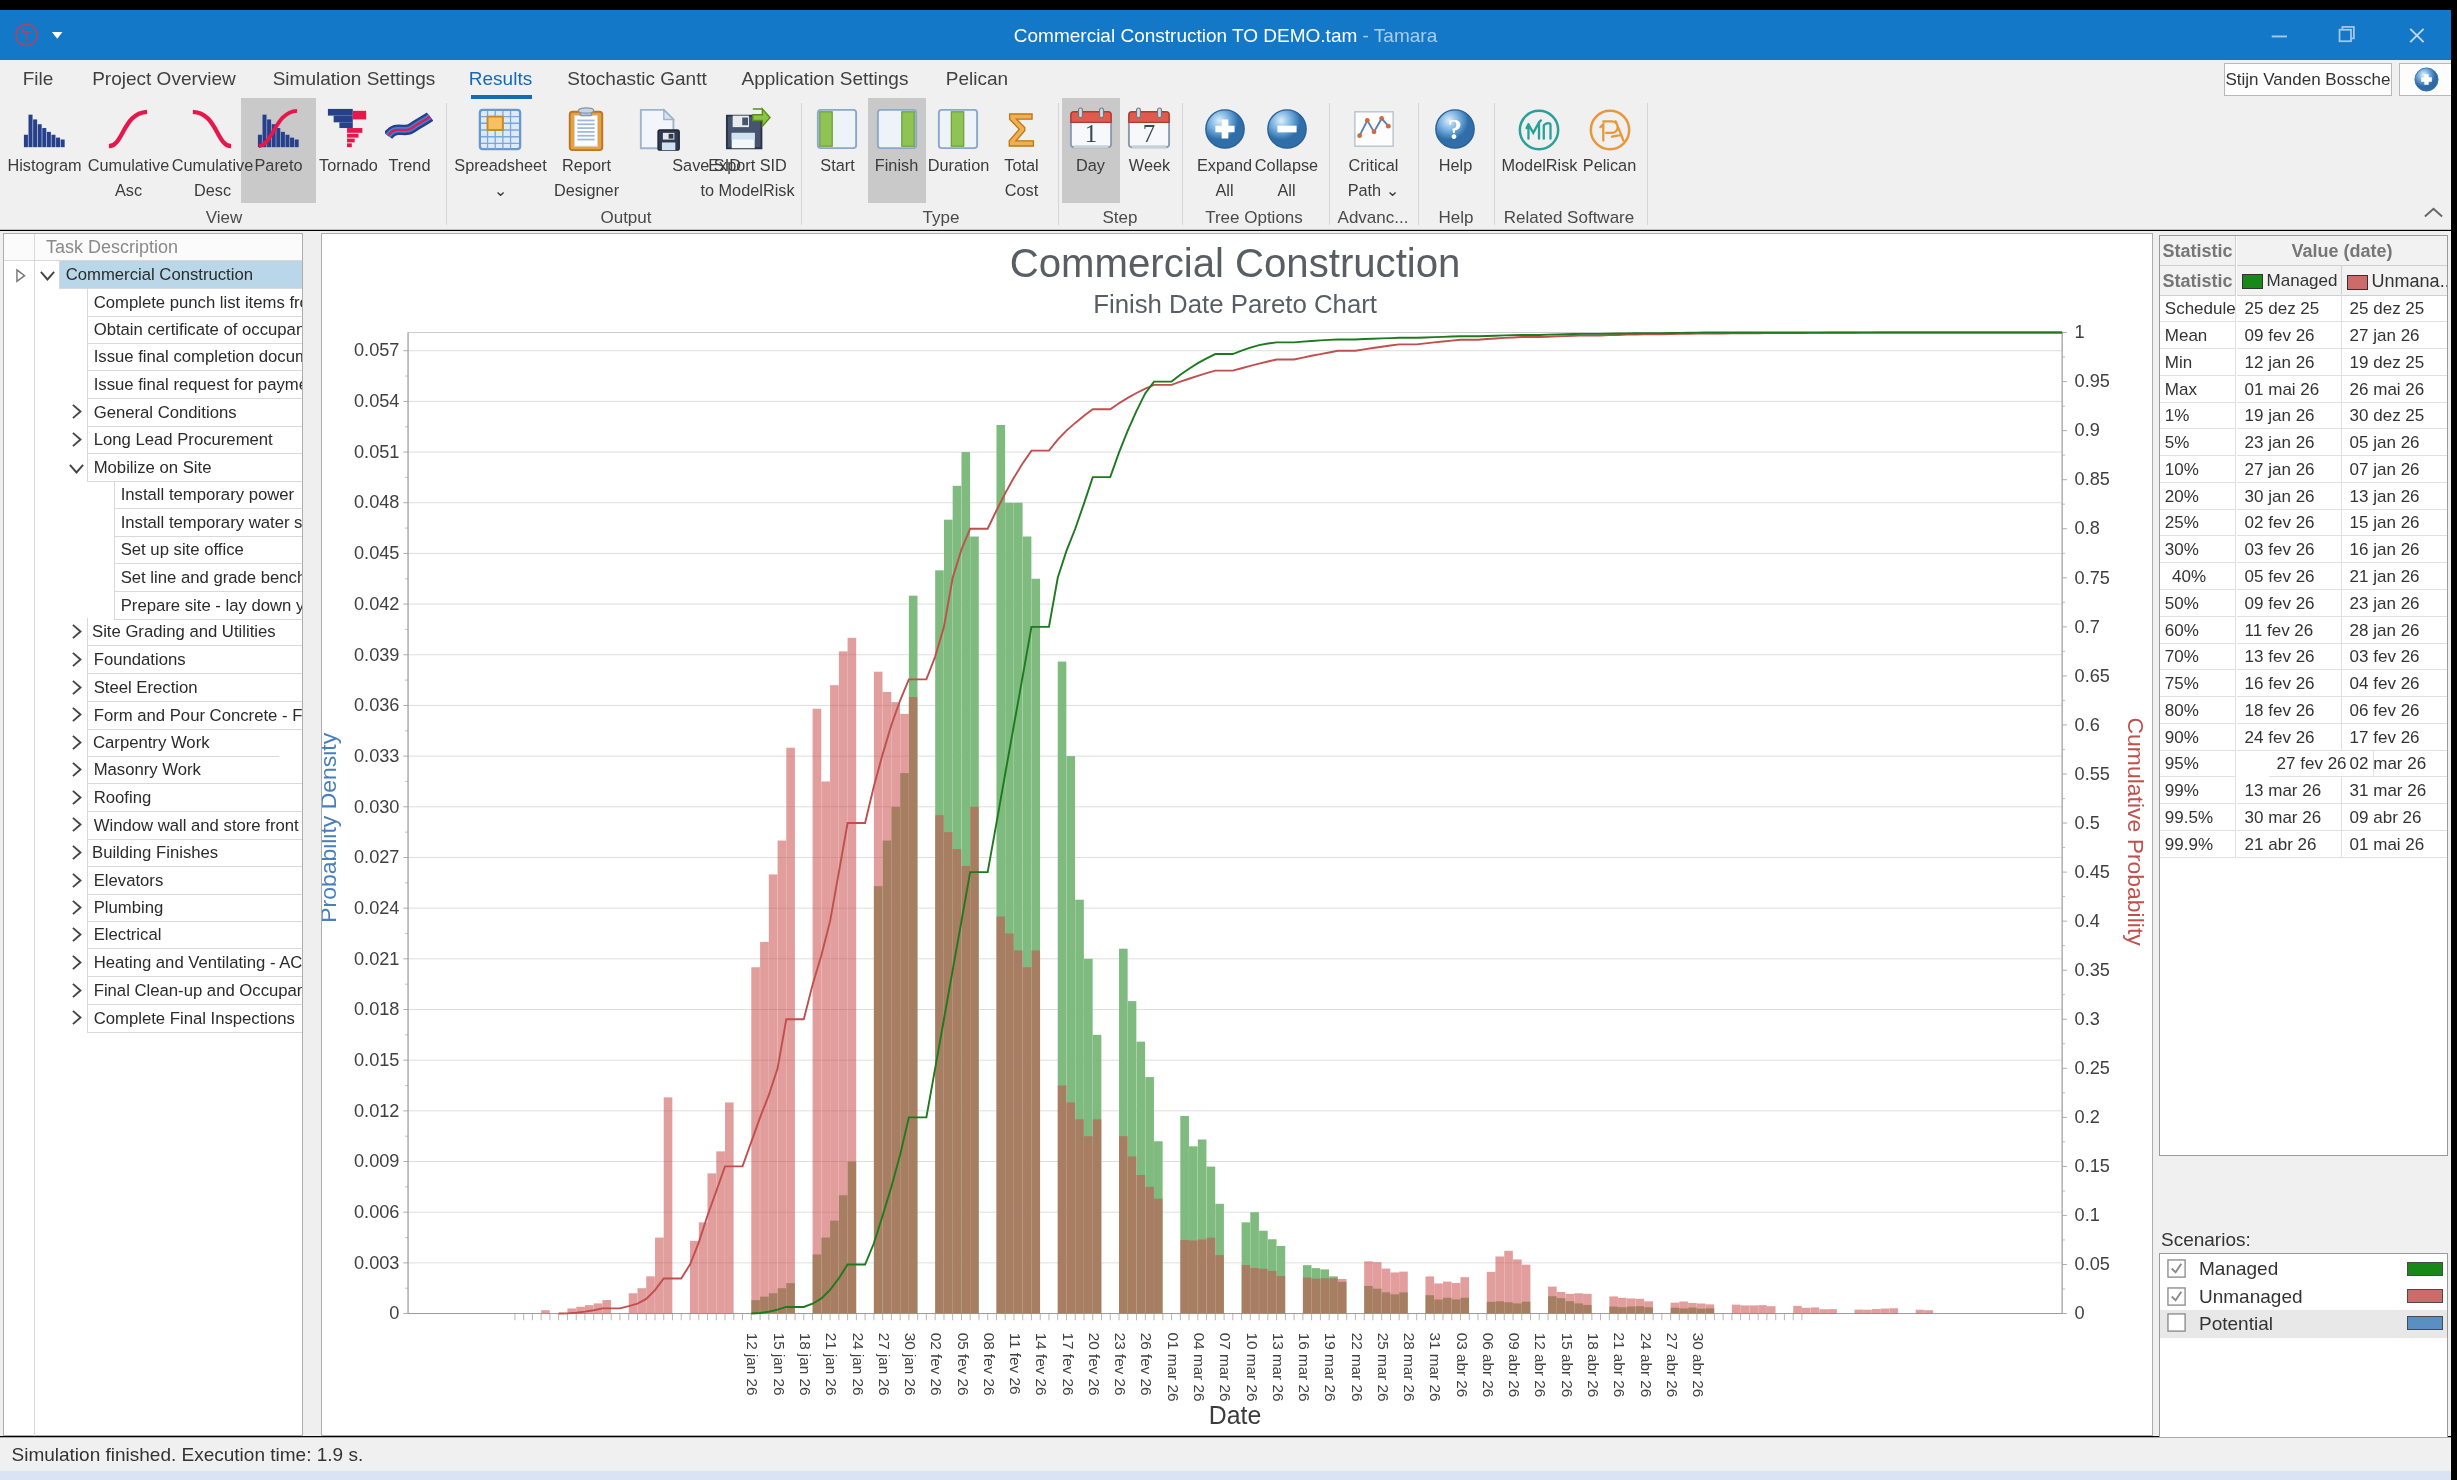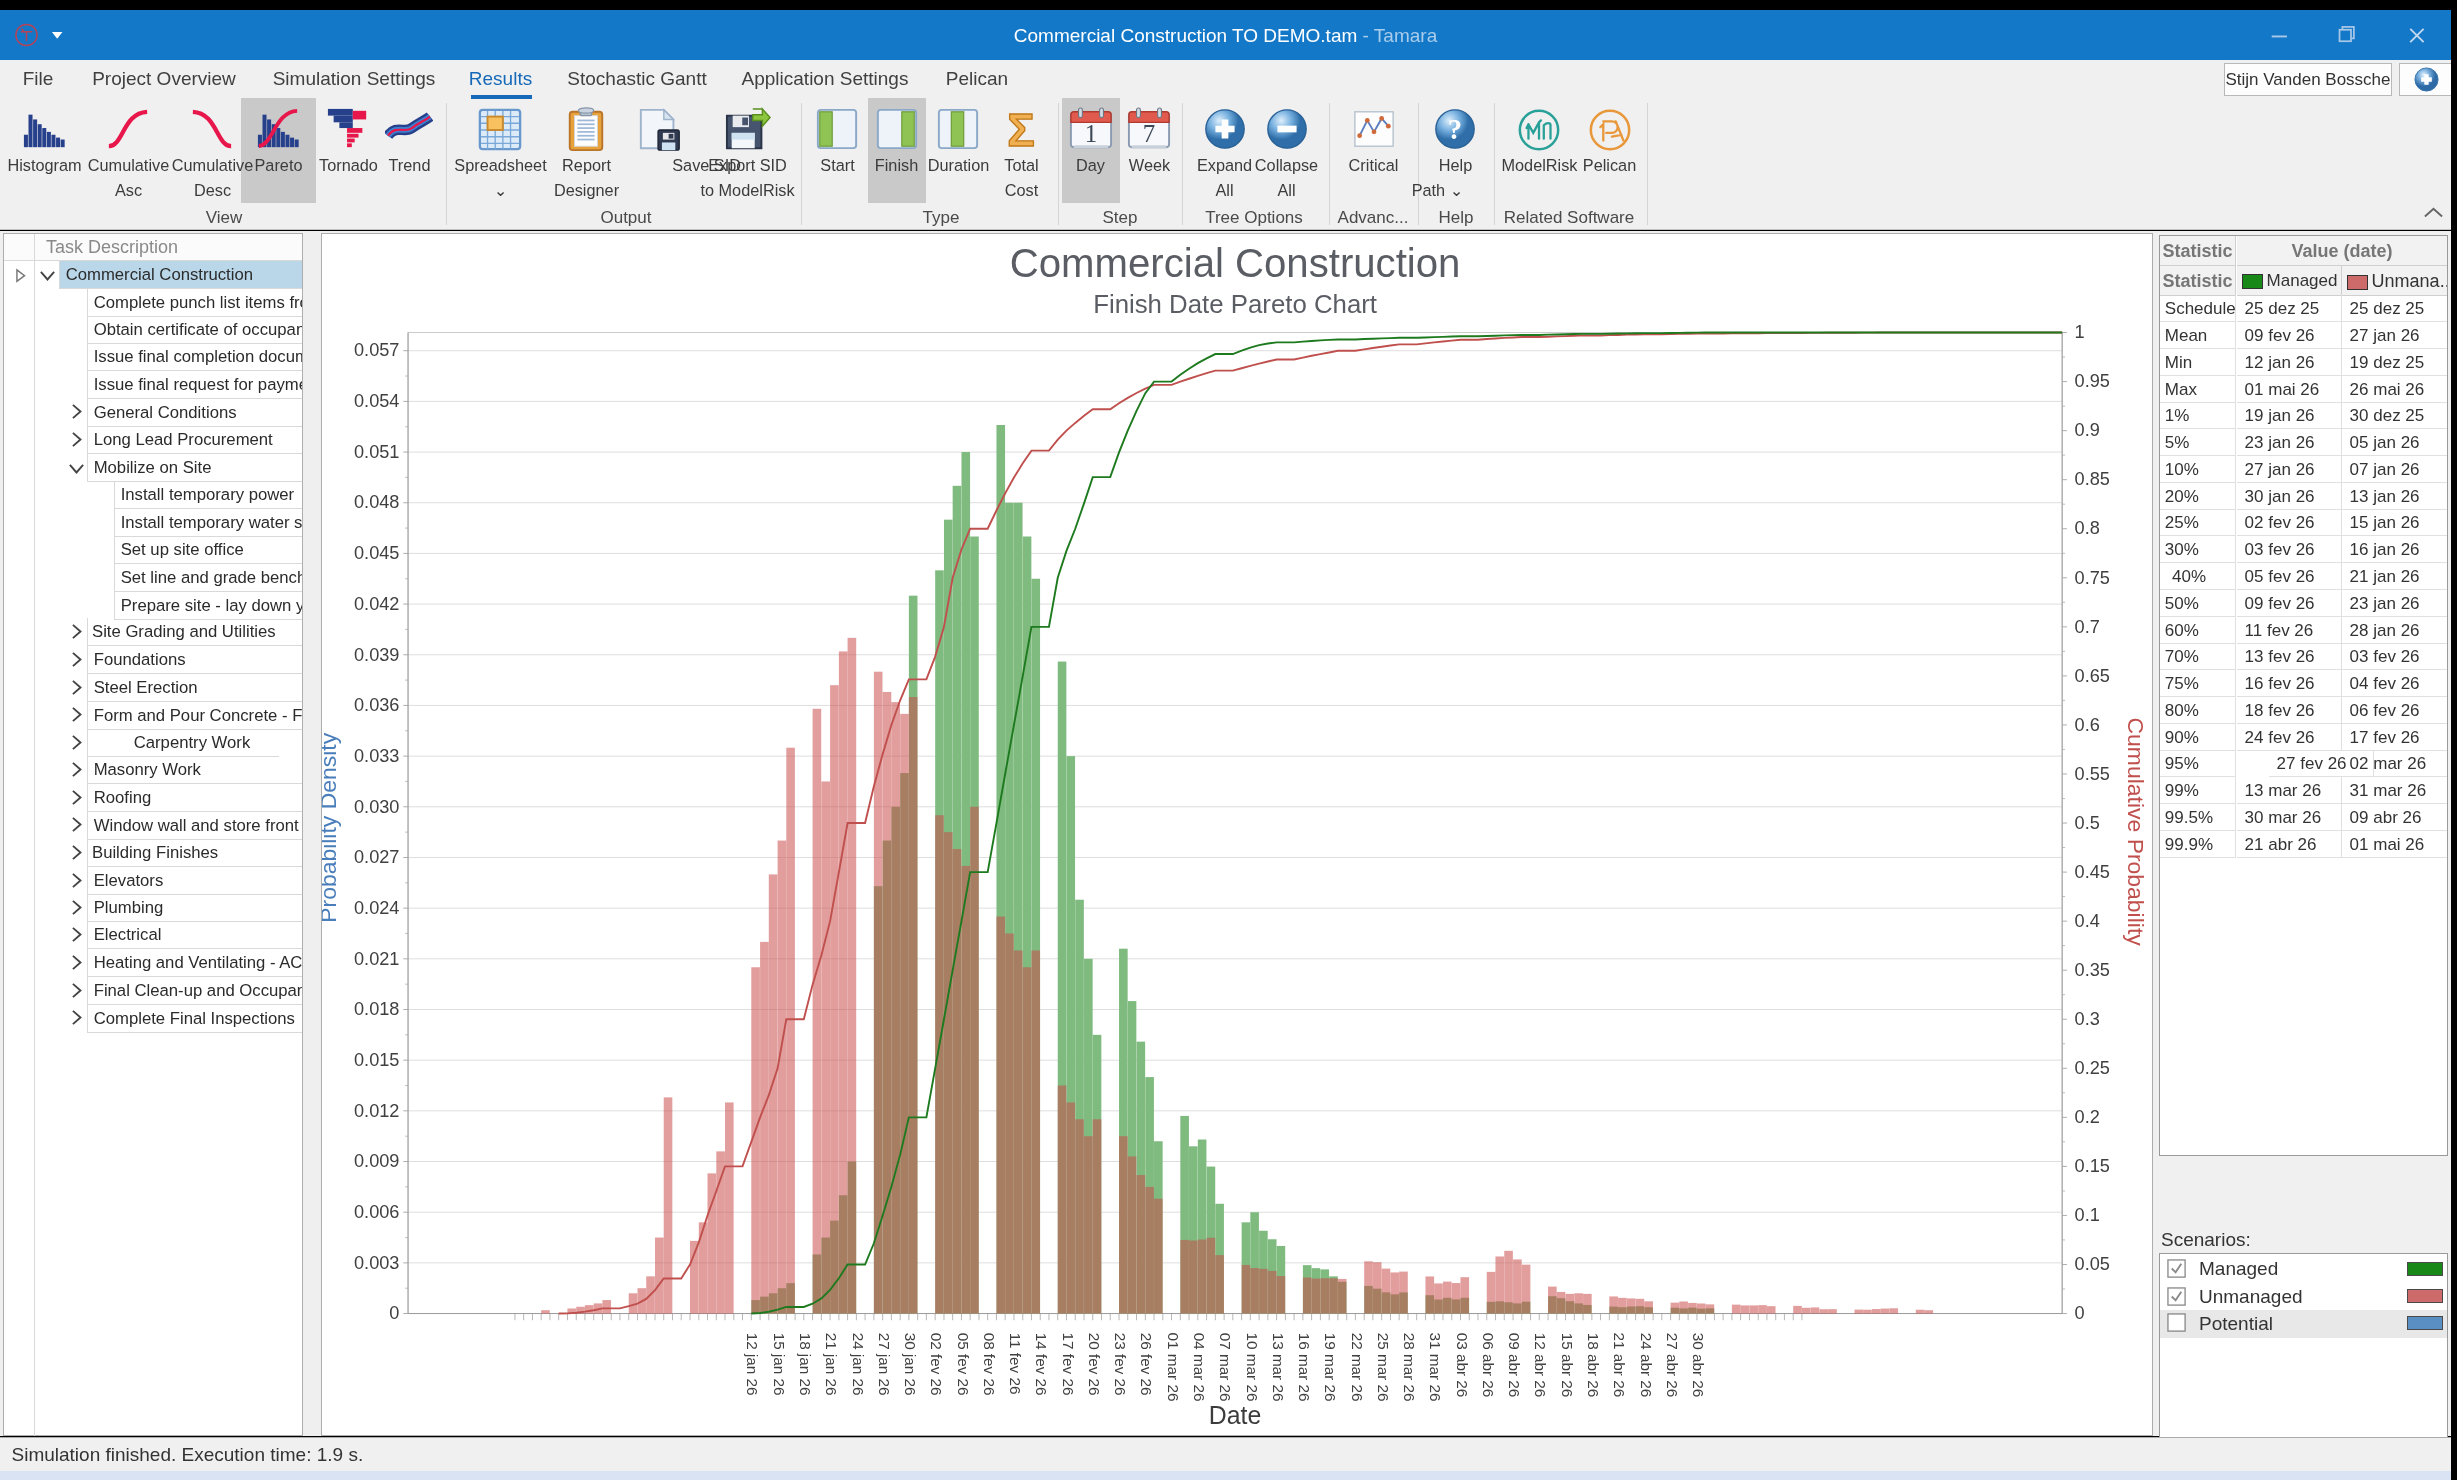--- a/index.html
+++ b/index.html
@@ -217,21 +217,21 @@
 <svg class="abs" style="left:1352px;top:107px" width="44" height="44" viewBox="0 0 46 46">
     <rect x="3" y="5" width="40" height="36" fill="#fdfdfd" stroke="#b8c4d0" stroke-width="1.5"></rect>
     <path d="M8 30 L16 14 L23 26 L31 12 L38 20" stroke="#5a7ec0" stroke-width="2" fill="none"></path>
     <circle cx="8" cy="30" r="2.5" fill="#d06a3a"></circle>
     <circle cx="16" cy="14" r="2.5" fill="#d06a3a"></circle>
     <circle cx="23" cy="26" r="2.5" fill="#d06a3a"></circle>
     <circle cx="31" cy="12" r="2.5" fill="#d06a3a"></circle>
     <circle cx="38" cy="20" r="2.5" fill="#d06a3a"></circle>
   </svg>
 <div class="abs" style="left:1292px;top:153px;width:163px;height:25px;line-height:25px;text-align:center;font-size:16.3px;color:#3c3c3c;white-space:nowrap;">Critical</div>
-<div class="abs" style="left:1356px;top:178px;width:163px;height:25px;line-height:25px;text-align:center;font-size:16.3px;color:#3c3c3c;white-space:nowrap;">Path ⌄</div>
+<div class="abs" style="left:1292px;top:178px;width:163px;height:25px;line-height:25px;text-align:center;font-size:16.3px;color:#3c3c3c;white-space:nowrap;">Path ⌄</div>
 <svg class="abs" style="left:1433px;top:107px" width="44" height="44" viewBox="0 0 46 46">
     <radialGradient id="ghlp" cx="35%" cy="28%">
       <stop offset="0%" stop-color="#ddeefb"></stop>
       <stop offset="55%" stop-color="#74aede"></stop>
       <stop offset="100%" stop-color="#2f6ea8"></stop>
     </radialGradient>
     <circle cx="23" cy="23" r="20" fill="url(#ghlp)" stroke="#2a6298" stroke-width="1.5"></circle>
     <text x="23" y="33" font-family="Liberation Serif, serif" font-size="30" font-weight="bold" fill="#fff" text-anchor="middle">?</text>
   </svg>
 <div class="abs" style="left:1374px;top:153px;width:163px;height:25px;line-height:25px;text-align:center;font-size:16.3px;color:#3c3c3c;white-space:nowrap;">Help</div>
@@ -298,21 +298,21 @@
     <path d="M3 2 L11 9 L3 16" stroke="#444" stroke-width="2" fill="none"></path>
   </svg>
 <div class="abs" style="left:87px;top:674px;width:215px;height:27.5px;border-left:1px solid #d9d9d9;border-bottom:1px solid #d9d9d9;line-height:28px;font-size:16.7px;color:#2b2b2b;padding-left:5.7px;white-space:nowrap;overflow:hidden;">Steel Erection</div>
 <svg class="abs" style="left:70px;top:679px" width="13.4" height="17" viewBox="0 0 14 18">
     <path d="M3 2 L11 9 L3 16" stroke="#444" stroke-width="2" fill="none"></path>
   </svg>
 <div class="abs" style="left:87px;top:702px;width:215px;height:27.5px;border-left:1px solid #d9d9d9;border-bottom:1px solid #d9d9d9;line-height:28px;font-size:16.7px;color:#2b2b2b;padding-left:5.7px;white-space:nowrap;overflow:hidden;">Form and Pour Concrete - Flo...</div>
 <svg class="abs" style="left:70px;top:706px" width="13.4" height="17" viewBox="0 0 14 18">
     <path d="M3 2 L11 9 L3 16" stroke="#444" stroke-width="2" fill="none"></path>
   </svg>
-<div class="abs" style="left:87px;top:729px;width:192px;height:27.5px;border-left:1px solid #d9d9d9;border-bottom:1px solid #d9d9d9;line-height:28px;font-size:16.7px;color:#2b2b2b;padding-left:17px;white-space:nowrap;overflow:hidden;text-align:center;">Carpentry Work</div>
+<div class="abs" style="left:87px;top:729px;width:192px;height:27.5px;border-left:1px solid #d9d9d9;border-bottom:1px solid #d9d9d9;line-height:28px;font-size:16.7px;color:#2b2b2b;padding-left:5px;white-space:nowrap;overflow:hidden;">Carpentry Work</div>
 <svg class="abs" style="left:70px;top:734px" width="13.4" height="17" viewBox="0 0 14 18">
     <path d="M3 2 L11 9 L3 16" stroke="#444" stroke-width="2" fill="none"></path>
   </svg>
 <div class="abs" style="left:87px;top:756px;width:215px;height:27.5px;border-left:1px solid #d9d9d9;border-bottom:1px solid #d9d9d9;line-height:28px;font-size:16.7px;color:#2b2b2b;padding-left:5.7px;white-space:nowrap;overflow:hidden;">Masonry Work</div>
 <svg class="abs" style="left:70px;top:761px" width="13.4" height="17" viewBox="0 0 14 18">
     <path d="M3 2 L11 9 L3 16" stroke="#444" stroke-width="2" fill="none"></path>
   </svg>
 <div class="abs" style="left:87px;top:784px;width:215px;height:27.5px;border-left:1px solid #d9d9d9;border-bottom:1px solid #d9d9d9;line-height:28px;font-size:16.7px;color:#2b2b2b;padding-left:5.7px;white-space:nowrap;overflow:hidden;">Roofing</div>
 <svg class="abs" style="left:70px;top:789px" width="13.4" height="17" viewBox="0 0 14 18">
     <path d="M3 2 L11 9 L3 16" stroke="#444" stroke-width="2" fill="none"></path>

